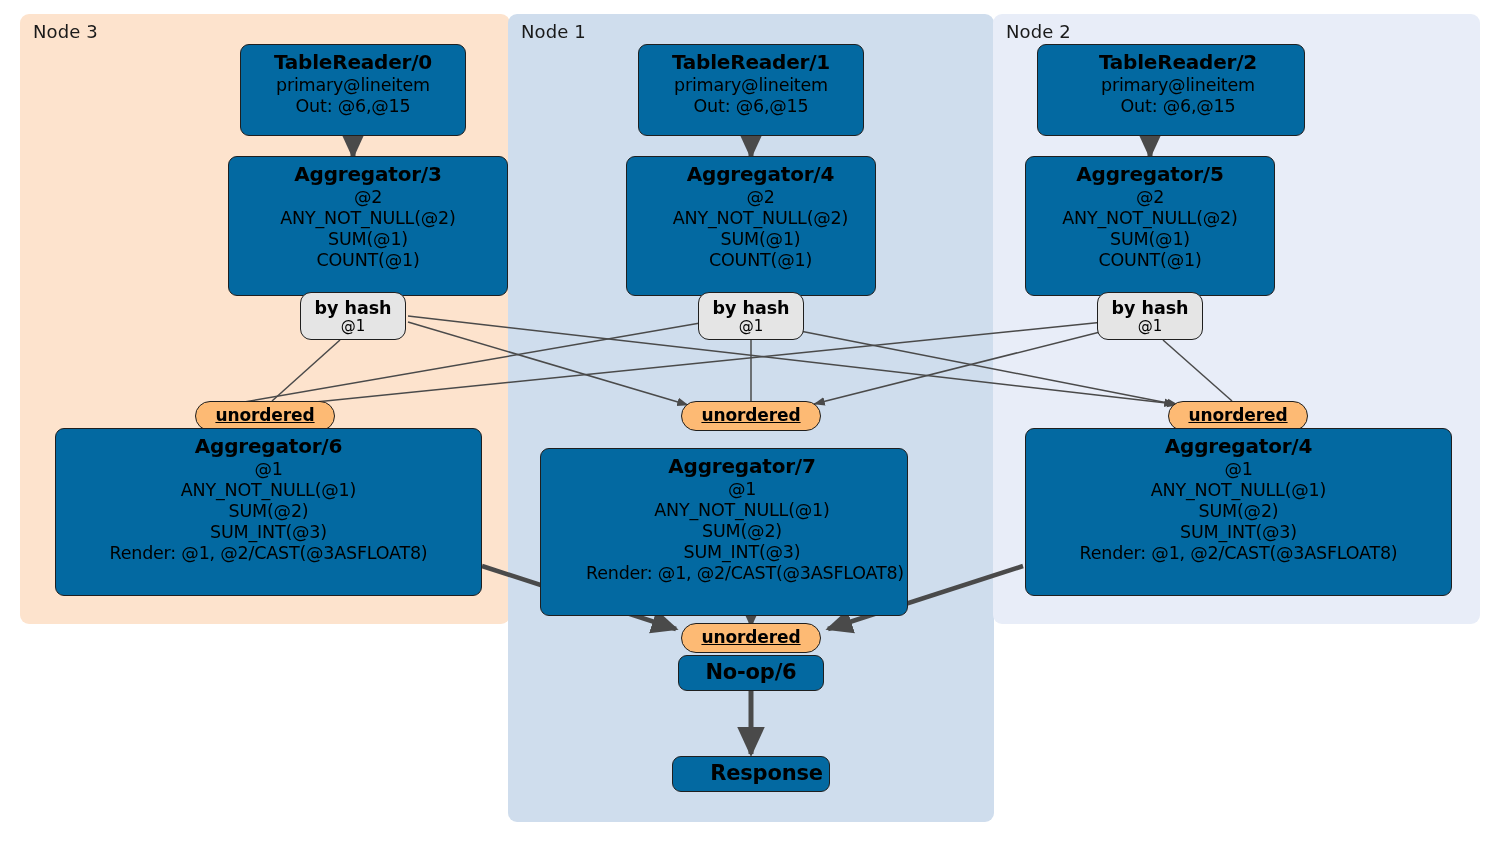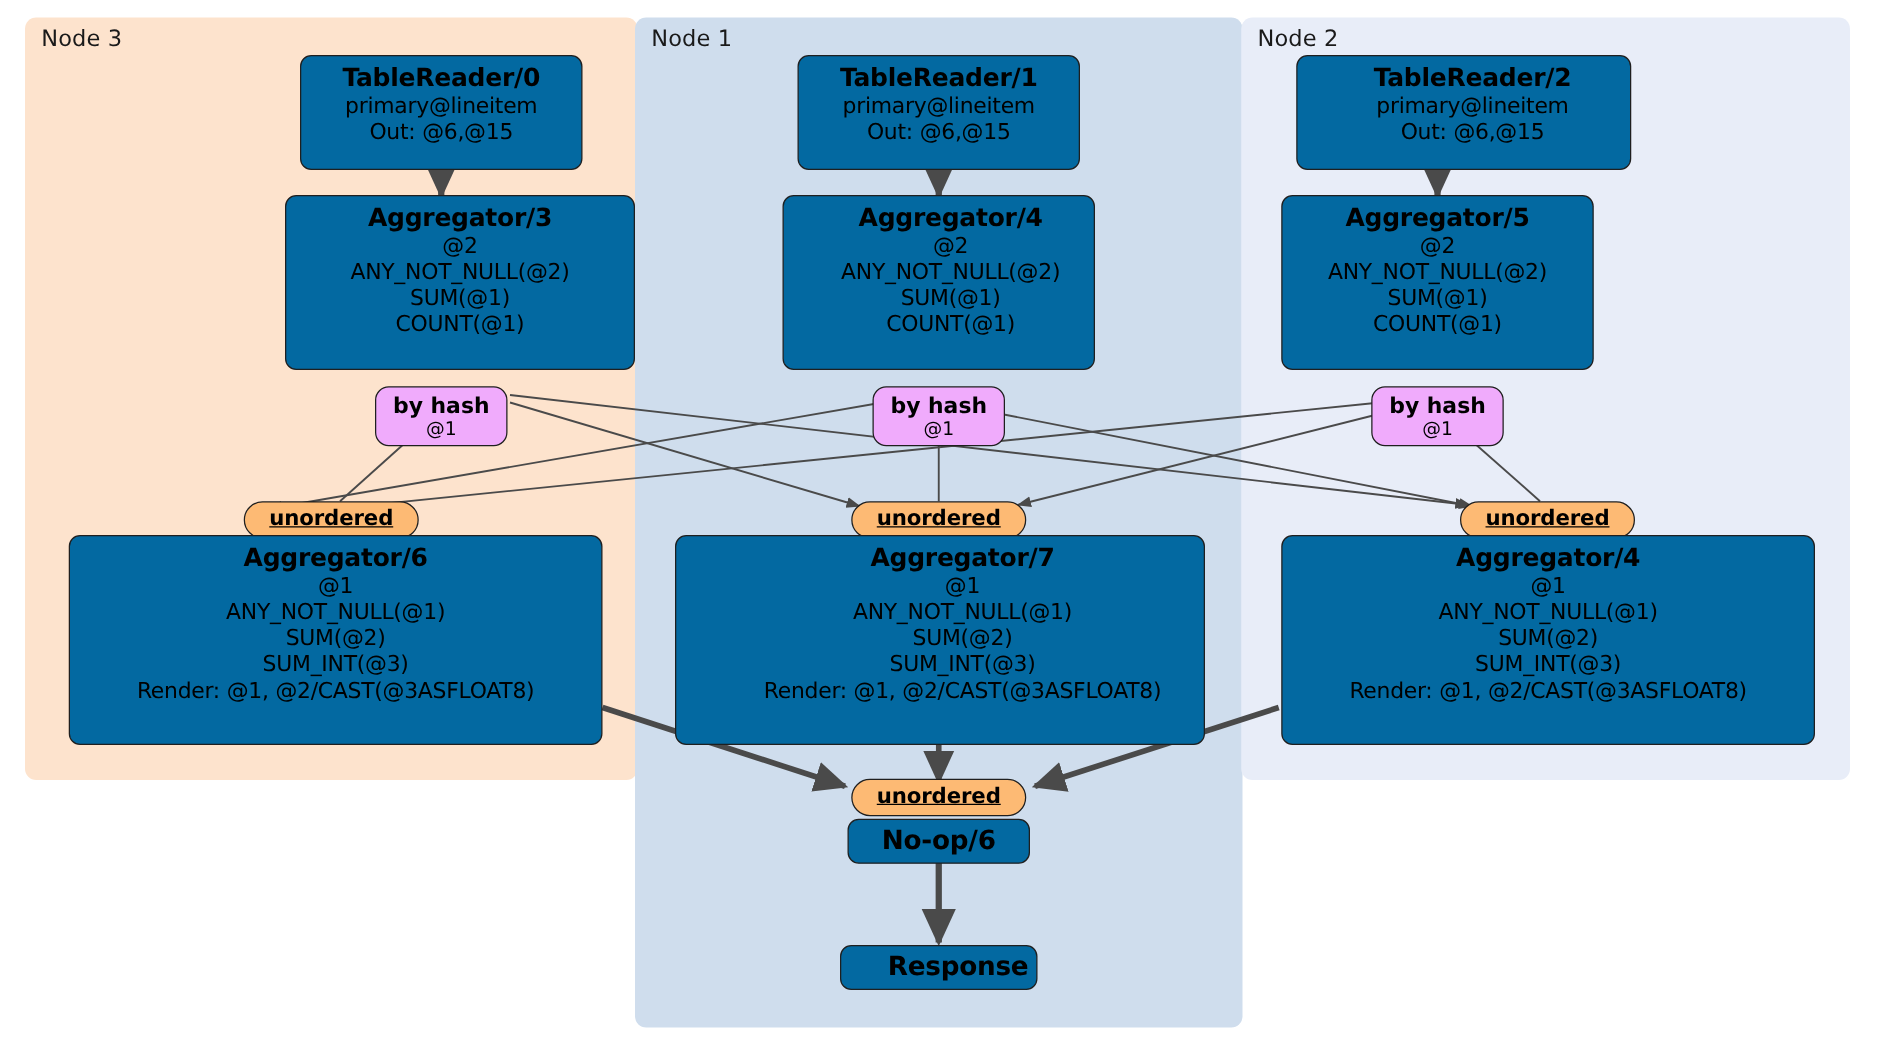--- a/index.html
+++ b/index.html
@@ -83,24 +83,23 @@
     border: 1.6px solid #1f1f1f;
     text-align: center;
     color: #000000;
     display: flex;
     flex-direction: column;
     align-items: center;
     justify-content: center;
     line-height: 1.12;
   }
   .pill.hash {
-    background: #f0abfc;
+    background: #e5e5e5;
     border-radius: 11px;
     padding-top: 2px;
-    margin-top: 17px;
   }
   .pill.hash .ttl {
     font-weight: bold;
     font-size: 17.5px;
   }
   .pill.hash .sub {
     font-size: 15px;
   }
   .pill.unordered {
     background: #fdba74;
@@ -214,21 +213,21 @@
 
   <div class="pill hash" style="left:698px; top:292px; width:106px; height:48px;">
     <span class="ttl">by hash</span>
     <span class="sub">@1</span>
   </div>
 
   <div class="pill unordered" style="left:681px; top:401px; width:140px; height:30px;">
     <span class="ttl">unordered</span>
   </div>
 
-  <div class="box" style="left:540px; top:428px; width:424px; height:168px;padding-left:45px;">
+  <div class="box" style="left:540px; top:448px; width:368px; height:168px;padding-left:45px;">
     <span class="ttl">Aggregator/7</span>
     <span class="ln">@1</span>
     <span class="ln">ANY_NOT_NULL(@1)</span>
     <span class="ln">SUM(@2)</span>
     <span class="ln">SUM_INT(@3)</span>
     <span class="ln">Render: @1, @2/CAST(@3ASFLOAT8)</span>
   </div>
 
   <div class="pill unordered" style="left:681px; top:623px; width:140px; height:30px;">
     <span class="ttl">unordered</span>

